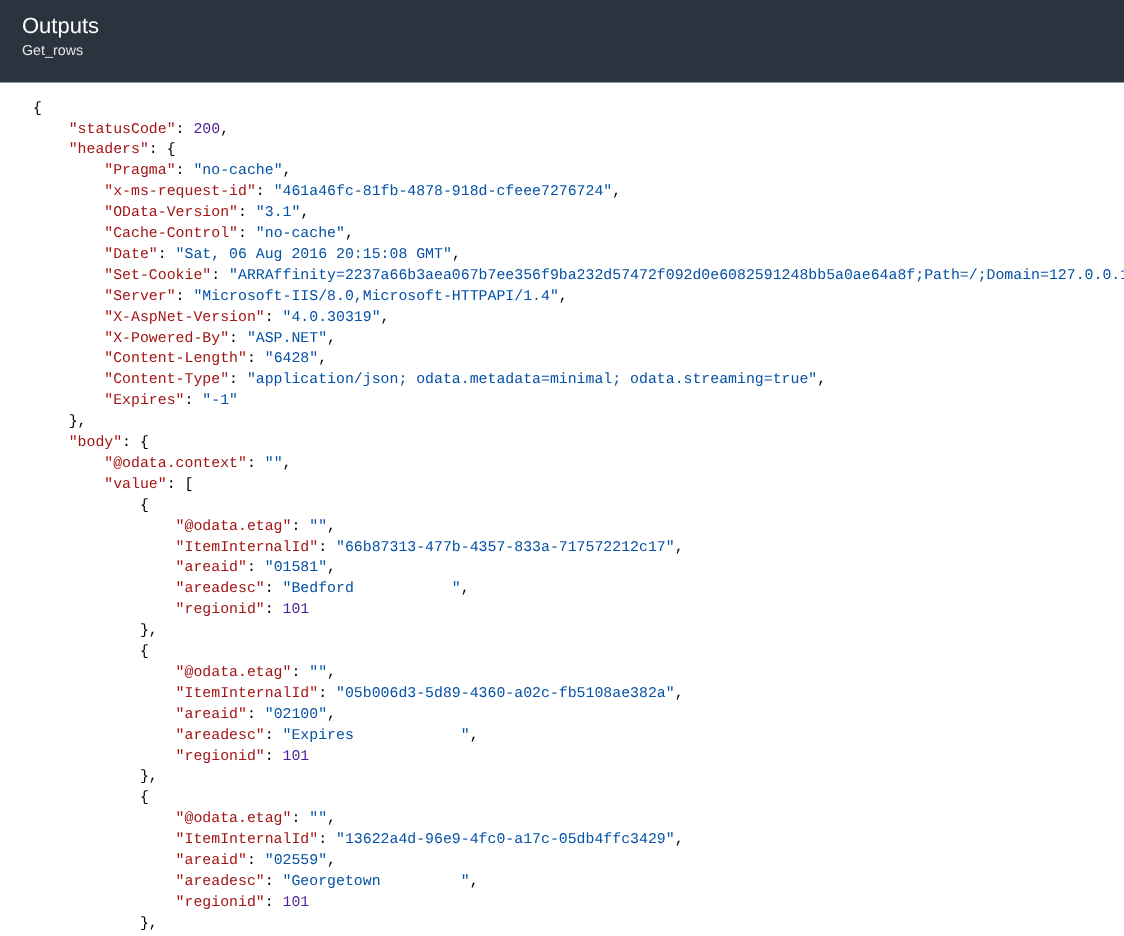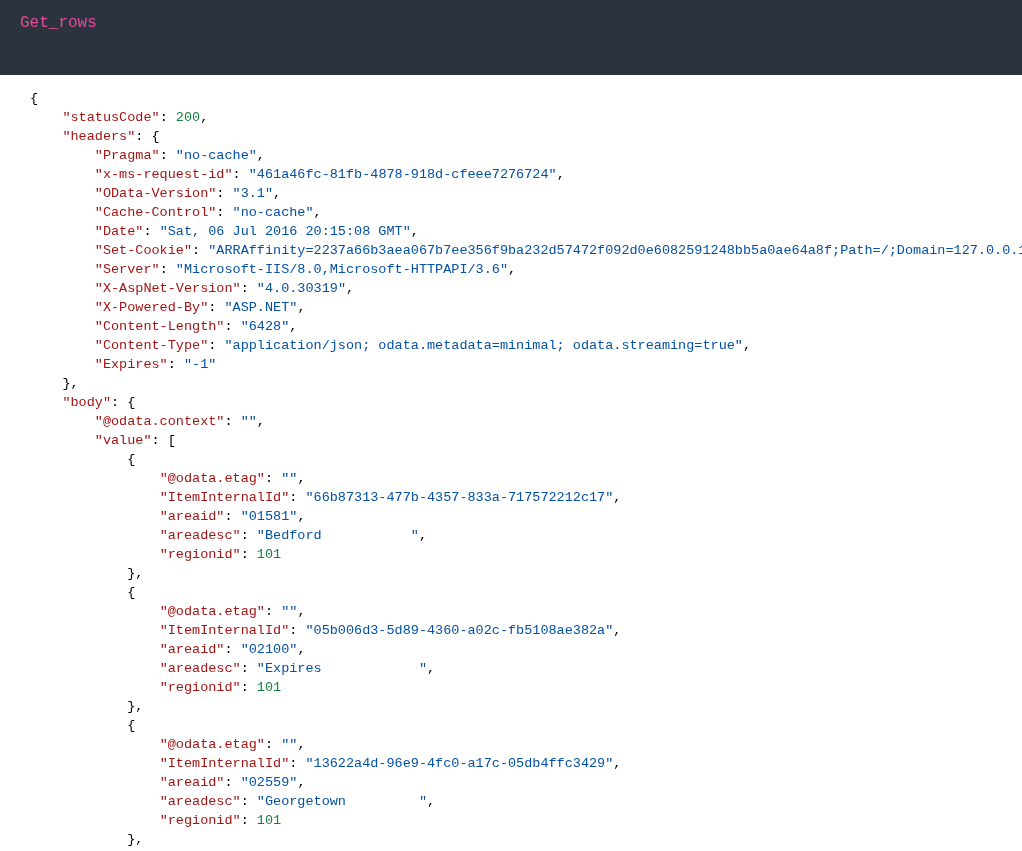--- a/index.html
+++ b/index.html
@@ -14,57 +14,57 @@
       color: #fff;
       padding: 12px 20px 16px;
       height: 75px;
     }
     .header-title {
       font-size: 20px;
       font-weight: 400;
       line-height: 1.2;
     }
     .header-subtitle {
-      font-size: 16px;
-      color: #ec4899;
+      font-size: 13px;
+      color: #e5e5e5;
       margin-top: 2px;
-      font-family: Liberation Mono, monospace;
     }
     .json-panel {
       padding: 14px 24px 14px 30px;
       font-family: Consolas, Monaco, "Courier New", monospace;
       font-size: 13.5px;
       line-height: 19px;
       white-space: pre;
       color: #000;
       overflow-x: auto;
     }
     .jkey { color: #a31515; }
     .jstr { color: #0451a5; }
-    .jnum { color: #15803d; }
+    .jnum { color: #4c1d95; }
     .jurl { color: #0451a5; text-decoration: underline; }
     .jurl-rest { color: #0451a5; }
   </style>
 </head>
 <body>
 
 <div class="header">
+  <div class="header-title">Outputs</div>
   <div class="header-subtitle">Get_rows</div>
 </div>
 
 <div class="json-panel">{
     <span class="jkey">"statusCode"</span>: <span class="jnum">200</span>,
     <span class="jkey">"headers"</span>: {
         <span class="jkey">"Pragma"</span>: <span class="jstr">"<span>no-cache</span>"</span>,
         <span class="jkey">"x-ms-request-id"</span>: <span class="jstr">"<span>461a46fc-81fb-4878-918d-cfeee7276724</span>"</span>,
         <span class="jkey">"OData-Version"</span>: <span class="jstr">"<span>3.1</span>"</span>,
         <span class="jkey">"Cache-Control"</span>: <span class="jstr">"<span>no-cache</span>"</span>,
-        <span class="jkey">"Date"</span>: <span class="jstr">"<span>Sat, 06 Jul 2016 20:15:08 GMT</span>"</span>,
+        <span class="jkey">"Date"</span>: <span class="jstr">"<span>Sat, 06 Aug 2016 20:15:08 GMT</span>"</span>,
         <span class="jkey">"Set-Cookie"</span>: <span class="jstr">"<span>ARRAffinity=2237a66b3aea067b7ee356f9ba232d57472f092d0e6082591248bb5a0ae64a8f;Path=/;Domain=127.0.0.1</span>"</span>,
-        <span class="jkey">"Server"</span>: <span class="jstr">"<span>Microsoft-IIS/8.0,Microsoft-HTTPAPI/3.6</span>"</span>,
+        <span class="jkey">"Server"</span>: <span class="jstr">"<span>Microsoft-IIS/8.0,Microsoft-HTTPAPI/1.4</span>"</span>,
         <span class="jkey">"X-AspNet-Version"</span>: <span class="jstr">"<span>4.0.30319</span>"</span>,
         <span class="jkey">"X-Powered-By"</span>: <span class="jstr">"<span>ASP.NET</span>"</span>,
         <span class="jkey">"Content-Length"</span>: <span class="jstr">"<span>6428</span>"</span>,
         <span class="jkey">"Content-Type"</span>: <span class="jstr">"<span>application/json; odata.metadata=minimal; odata.streaming=true</span>"</span>,
         <span class="jkey">"Expires"</span>: <span class="jstr">"<span>-1</span>"</span>
     },
     <span class="jkey">"body"</span>: {
         <span class="jkey">"@odata.context"</span>: <span class="jstr">"<span class="jurl"></span><span class="jurl-rest"></span>"</span>,
         <span class="jkey">"value"</span>: [
             {

